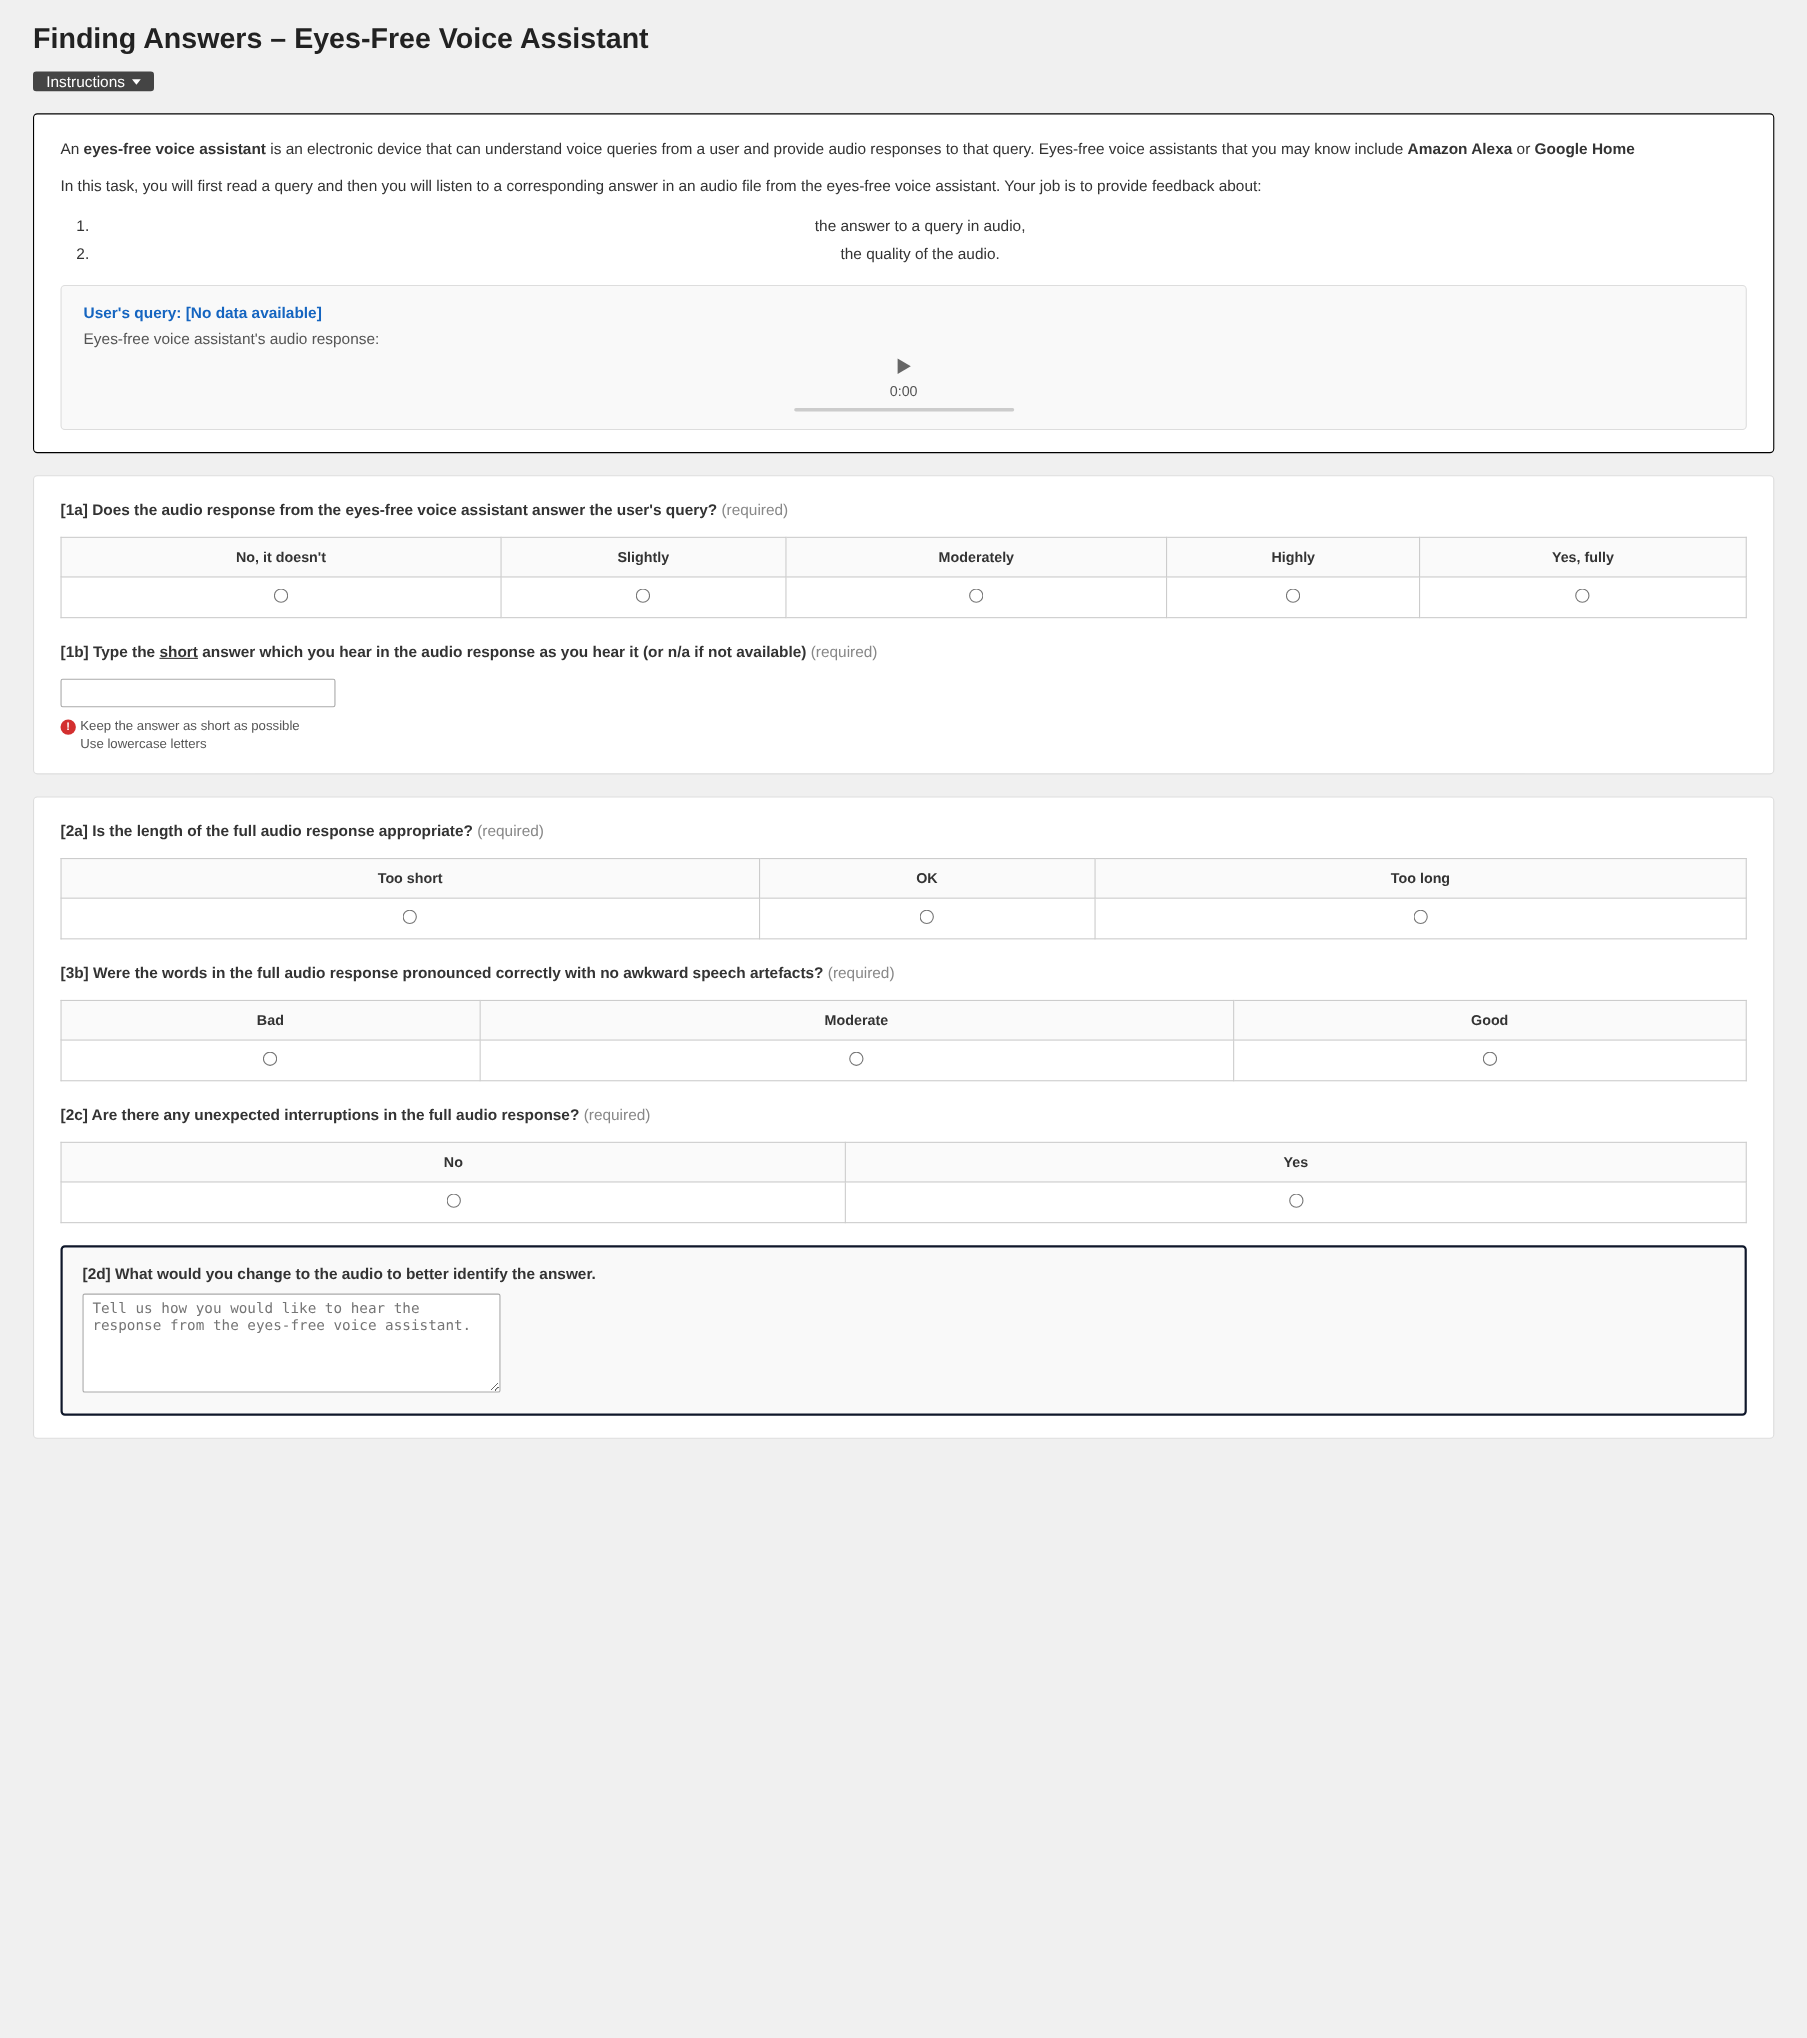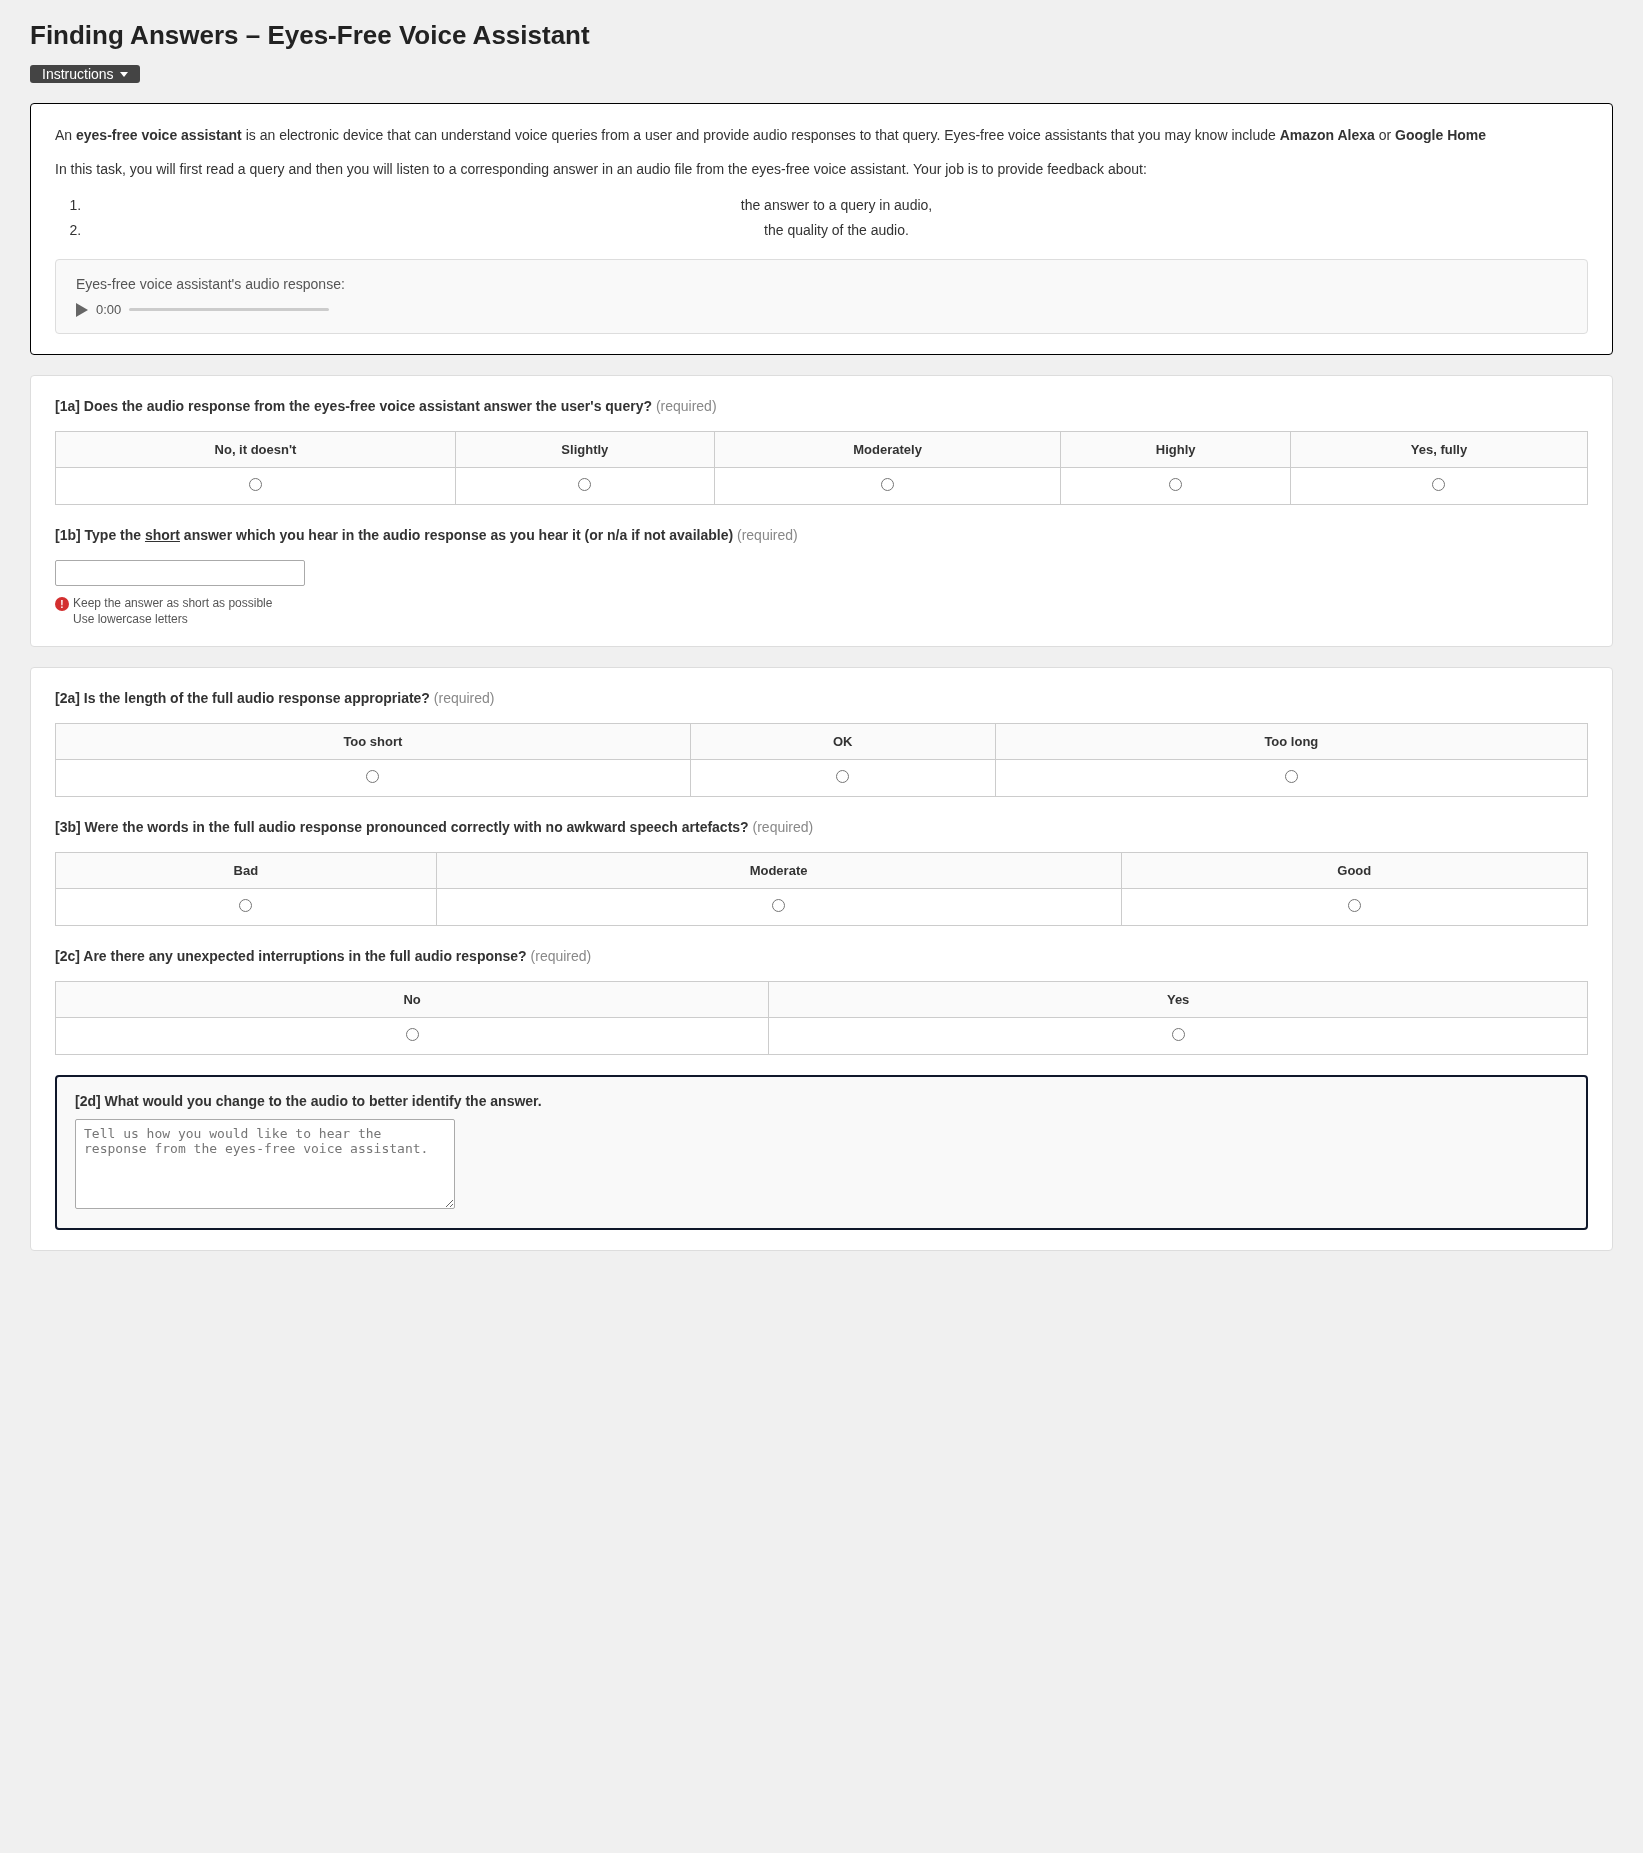--- a/index.html
+++ b/index.html
@@ -65,20 +65,21 @@
     }
     .query-label { font-size: 14px; margin-bottom: 8px; }
     .query-label span { color: #1565c0; font-weight: 600; }
     .audio-label { font-size: 14px; margin-bottom: 10px; color: #555; }
     .audio-player {
       display: flex;
       align-items: center;
       gap: 8px;
       font-size: 13px;
       color: #555;
+      flex-direction: column;
     }
     .play-btn {
       width: 0;
       height: 0;
       border-top: 7px solid transparent;
       border-bottom: 7px solid transparent;
       border-left: 12px solid #666;
       cursor: pointer;
     }
     .audio-track {
@@ -207,20 +208,24 @@
   <ol class="feedback-list">
     <li>
       <a class="green-link">the answer to a query in audio,</a>
     </li>
     <li>
       <a class="blue-link">the quality of the audio.</a>
     </li>
   </ol>
 
   <div class="query-box">
+    <p class="query-label">
+      <span>User's query:</span>
+      <span style="color:#1565c0; font-weight:600;">[No data available]</span>
+    </p>
     <p class="audio-label">Eyes-free voice assistant's audio response:</p>
     <div class="audio-player">
       <div class="play-btn"></div>
       <span>0:00</span>
       <div class="audio-track"></div>
     </div>
   </div>
 </div>
 
 

